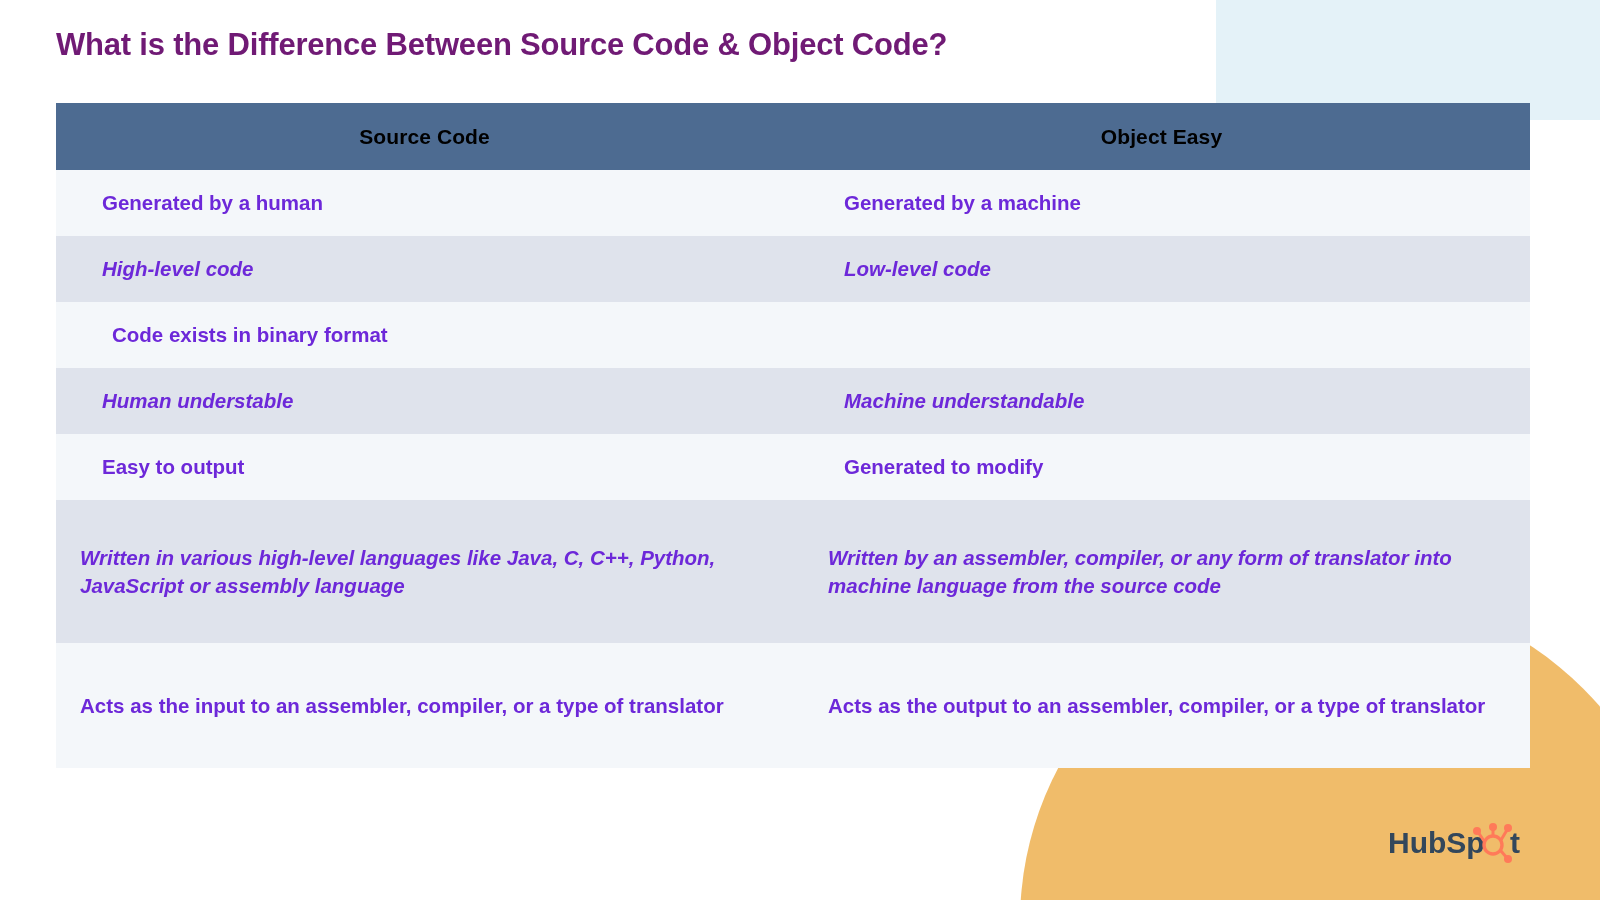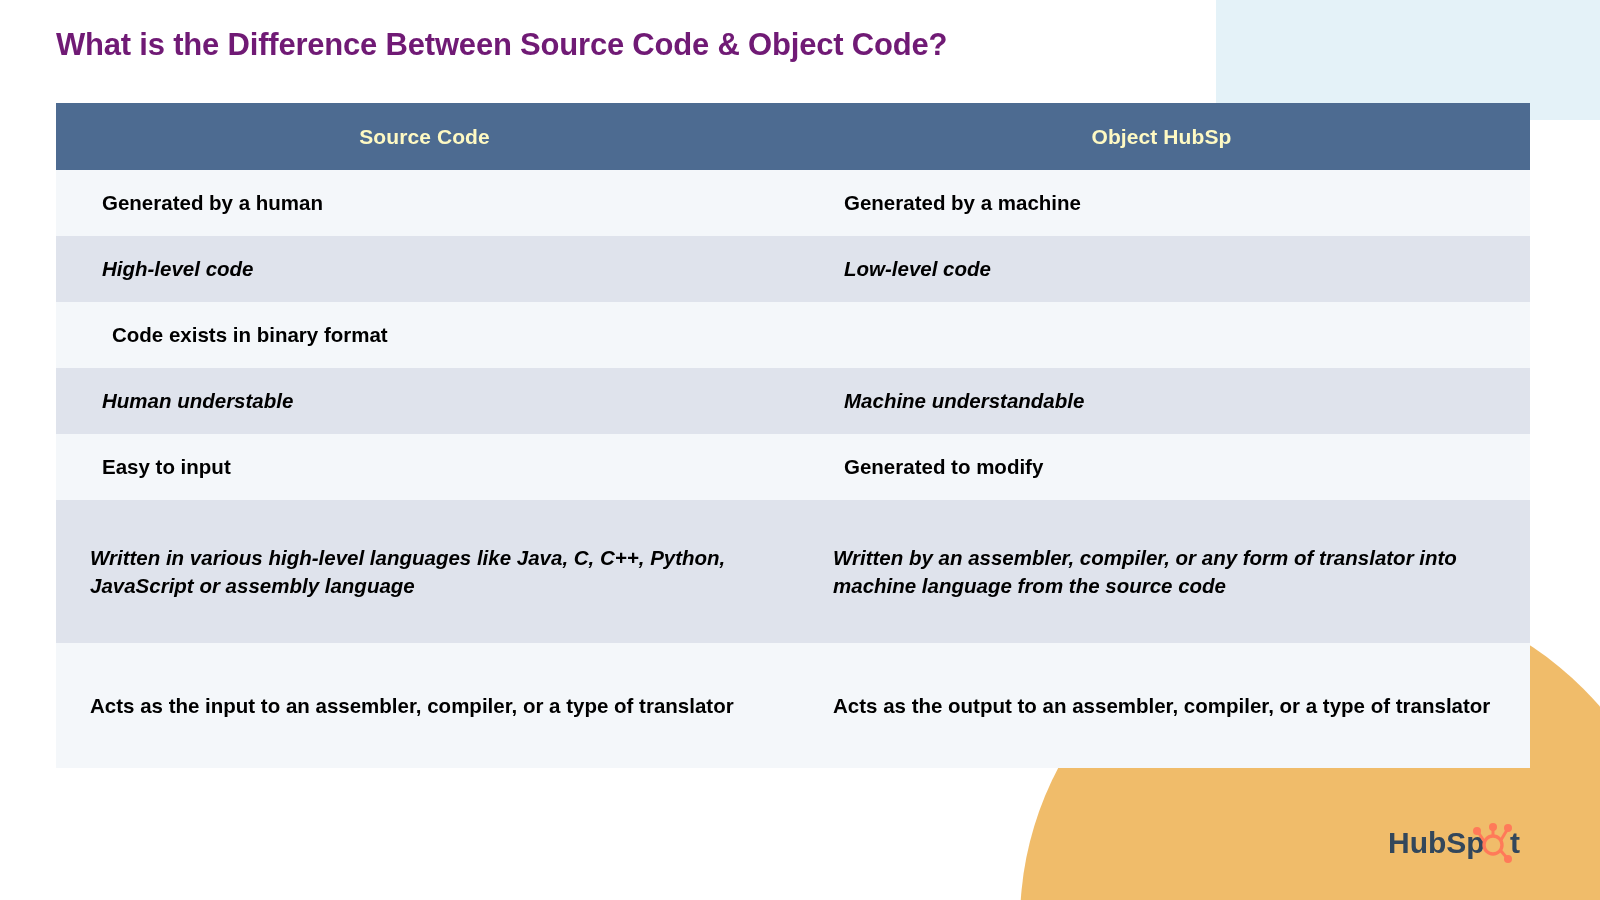--- a/index.html
+++ b/index.html
@@ -61,47 +61,47 @@
   .table-header-row {
     display: flex;
     background: #4d6b91;
     height: 67px;
   }
   .table-header-cell {
     flex: 1 1 0;
     display: flex;
     align-items: center;
     justify-content: center;
-    color: #fef9c3;
+    color: #000000;
     font-size: 21px;
     font-weight: bold;
     letter-spacing: 0.1px;
   }
   .table-body {
     position: relative;
   }
   .table-row {
     display: flex;
     position: relative;
   }
   .table-row.light { background: #f4f7fa; }
   .table-row.shade { background: #dfe3ec; font-style: italic; }
 
   .table-cell {
     flex: 1 1 0;
     box-sizing: border-box;
     display: flex;
     align-items: center;
-    color: #000000;
+    color: #6d28d9;
     font-size: 20.5px;
     font-weight: bold;
     line-height: 1.33;
   }
   .table-cell.left-col {
-    padding-left: 34px;
+    padding-left: 24px;
     padding-right: 24px;
   }
   .table-cell.right-col {
     padding-left: 46px;
     padding-right: 24px;
   }
   
   .table-row.short .table-cell.left-col { padding-left: 46px; }
   .table-row.short .table-cell.right-col { padding-left: 56px; }
 
@@ -134,21 +134,21 @@
 
 <div class="deco-blue-rect"></div>
 <div class="deco-orange-circle"></div>
 
 <div class="page-title">What is the Difference Between Source Code &amp; Object Code?</div>
 
 <div class="compare-table">
 
   <div class="table-header-row">
     <div class="table-header-cell">Source Code</div>
-    <div class="table-header-cell">Object HubSp</div>
+    <div class="table-header-cell">Object Easy</div>
   </div>
 
   <div class="table-body">
     <div class="col-divider"></div>
 
     <div class="table-row light short row-h-short">
       <div class="table-cell left-col">Generated by a human</div>
       <div class="table-cell right-col">Generated by a machine</div>
     </div>
 
@@ -160,21 +160,21 @@
     <div class="table-row light short row-h-short">
       <div class="table-cell right-col">Code exists in binary format</div>
     </div>
 
     <div class="table-row shade short row-h-short">
       <div class="table-cell left-col">Human understable</div>
       <div class="table-cell right-col">Machine understandable</div>
     </div>
 
     <div class="table-row light short row-h-short">
-      <div class="table-cell left-col">Easy to input</div>
+      <div class="table-cell left-col">Easy to output</div>
       <div class="table-cell right-col">Generated to modify</div>
     </div>
 
     <div class="table-row shade row-h-tall3">
       <div class="table-cell left-col">Written in various high-level languages like Java, C, C++, Python, JavaScript or assembly language</div>
       <div class="table-cell right-col">Written by an assembler, compiler, or any form of translator into machine language from the source code</div>
     </div>
 
     <div class="table-row light row-h-tall2">
       <div class="table-cell left-col">Acts as the input to an assembler, compiler, or a type of translator</div>

